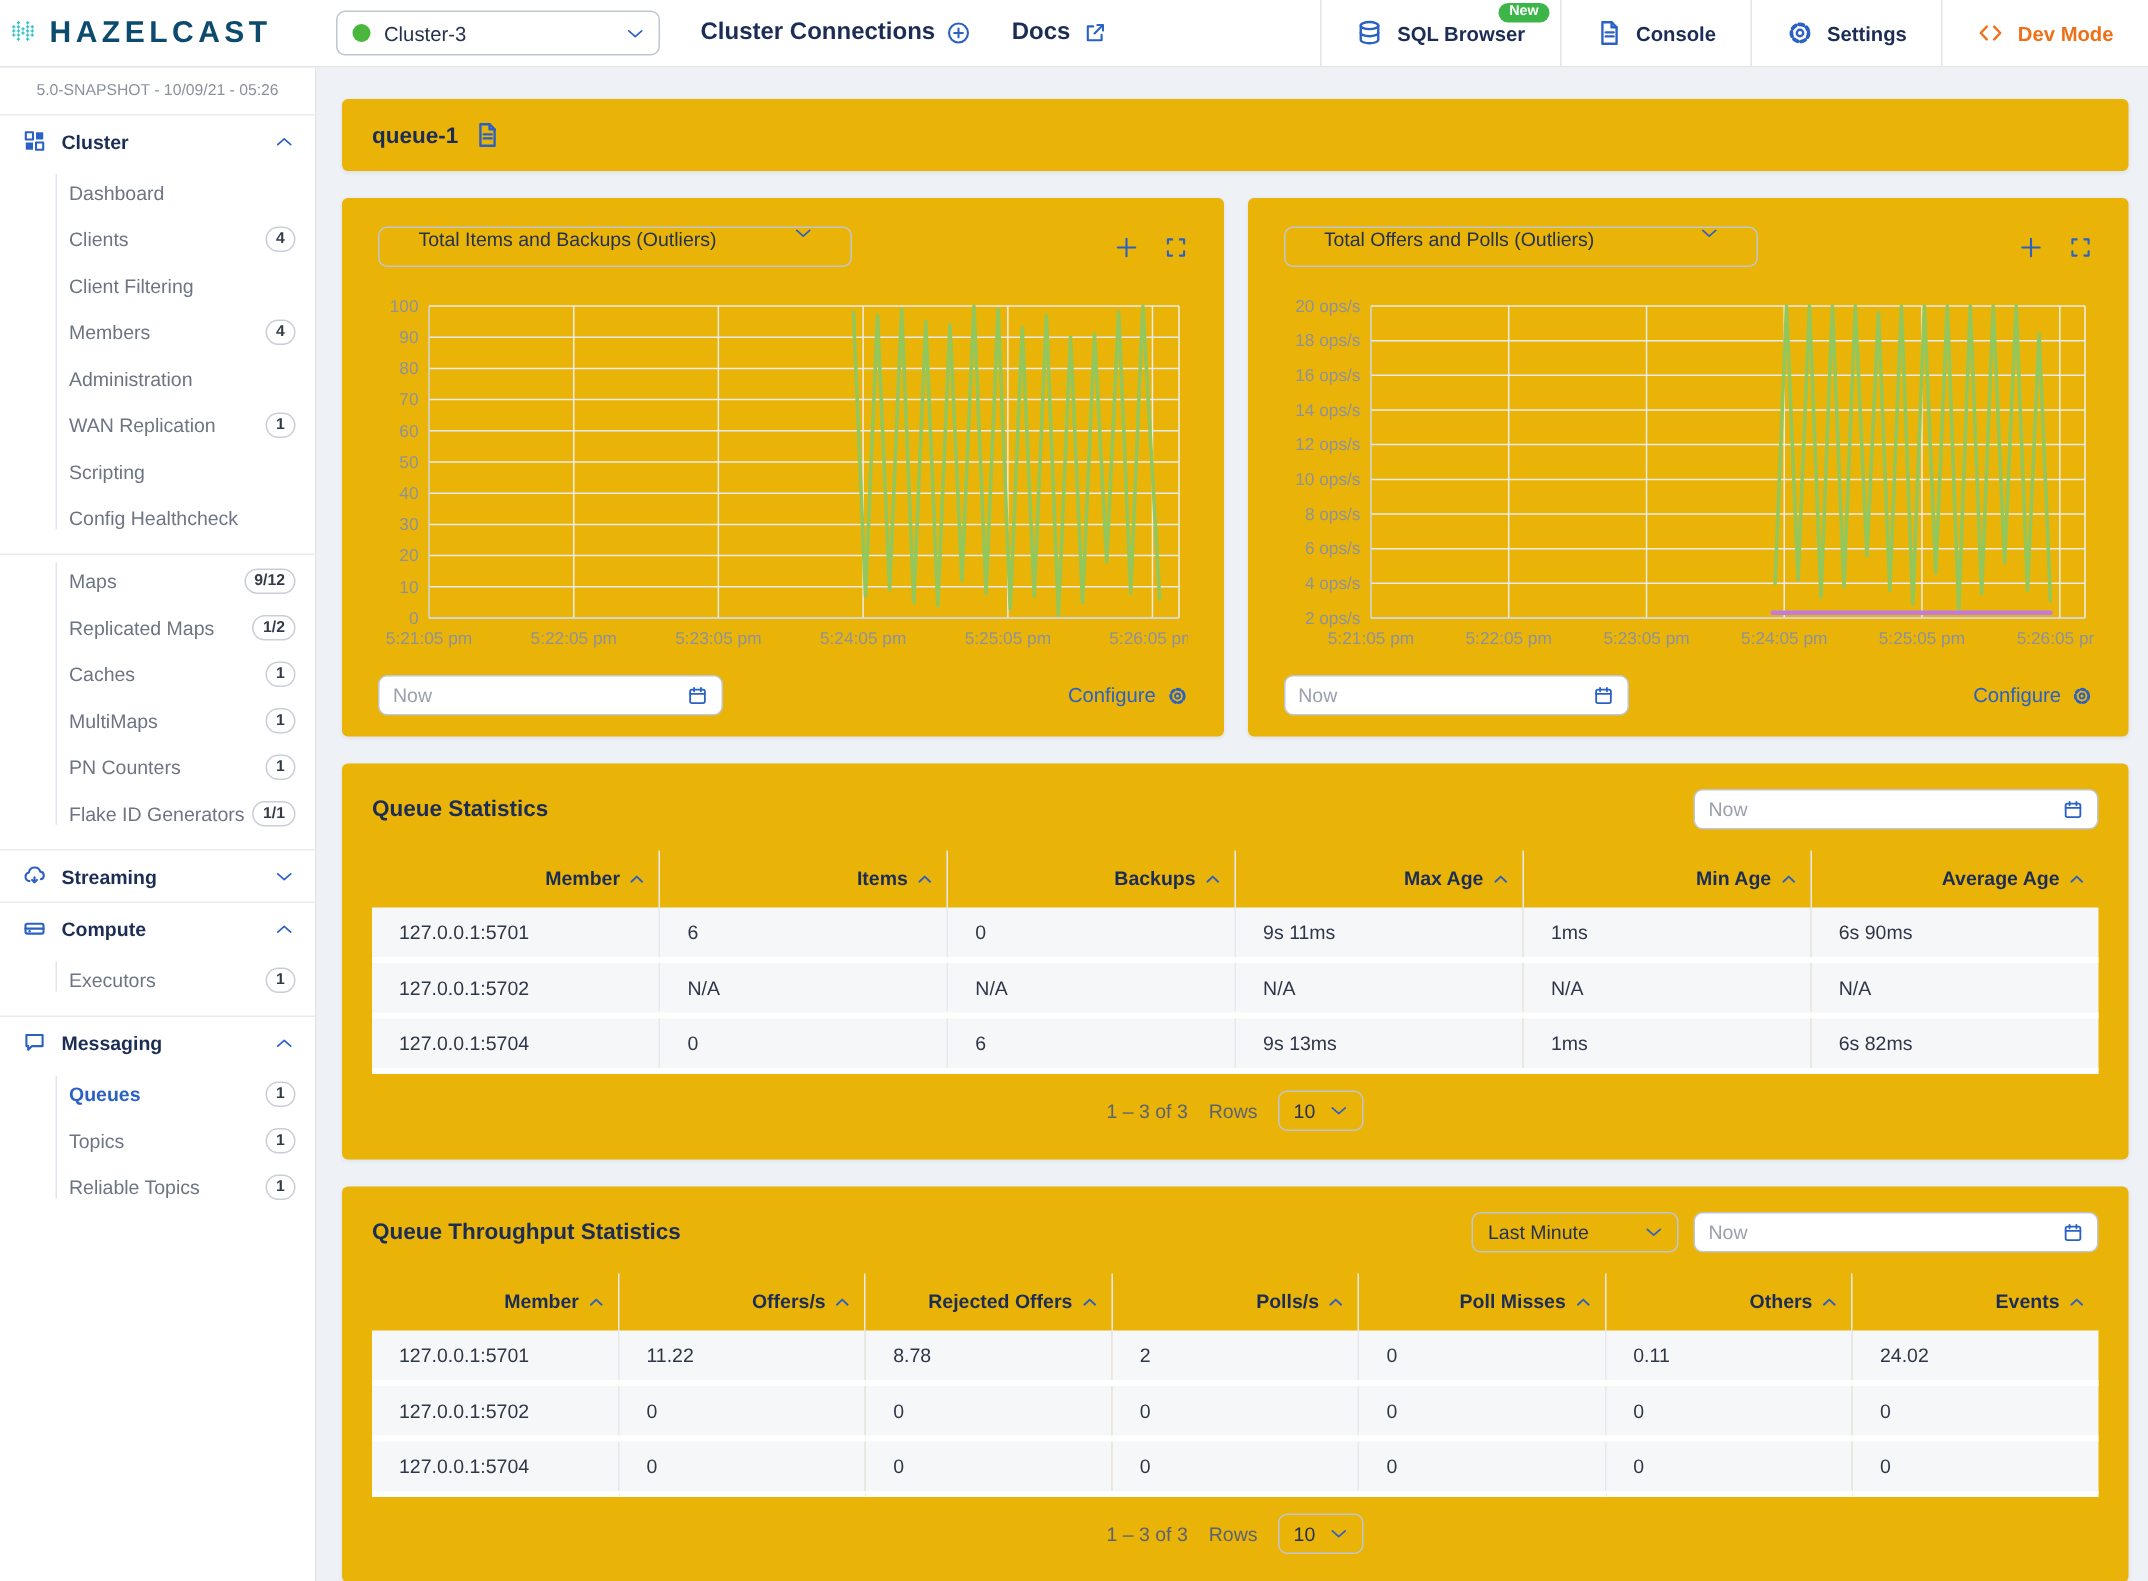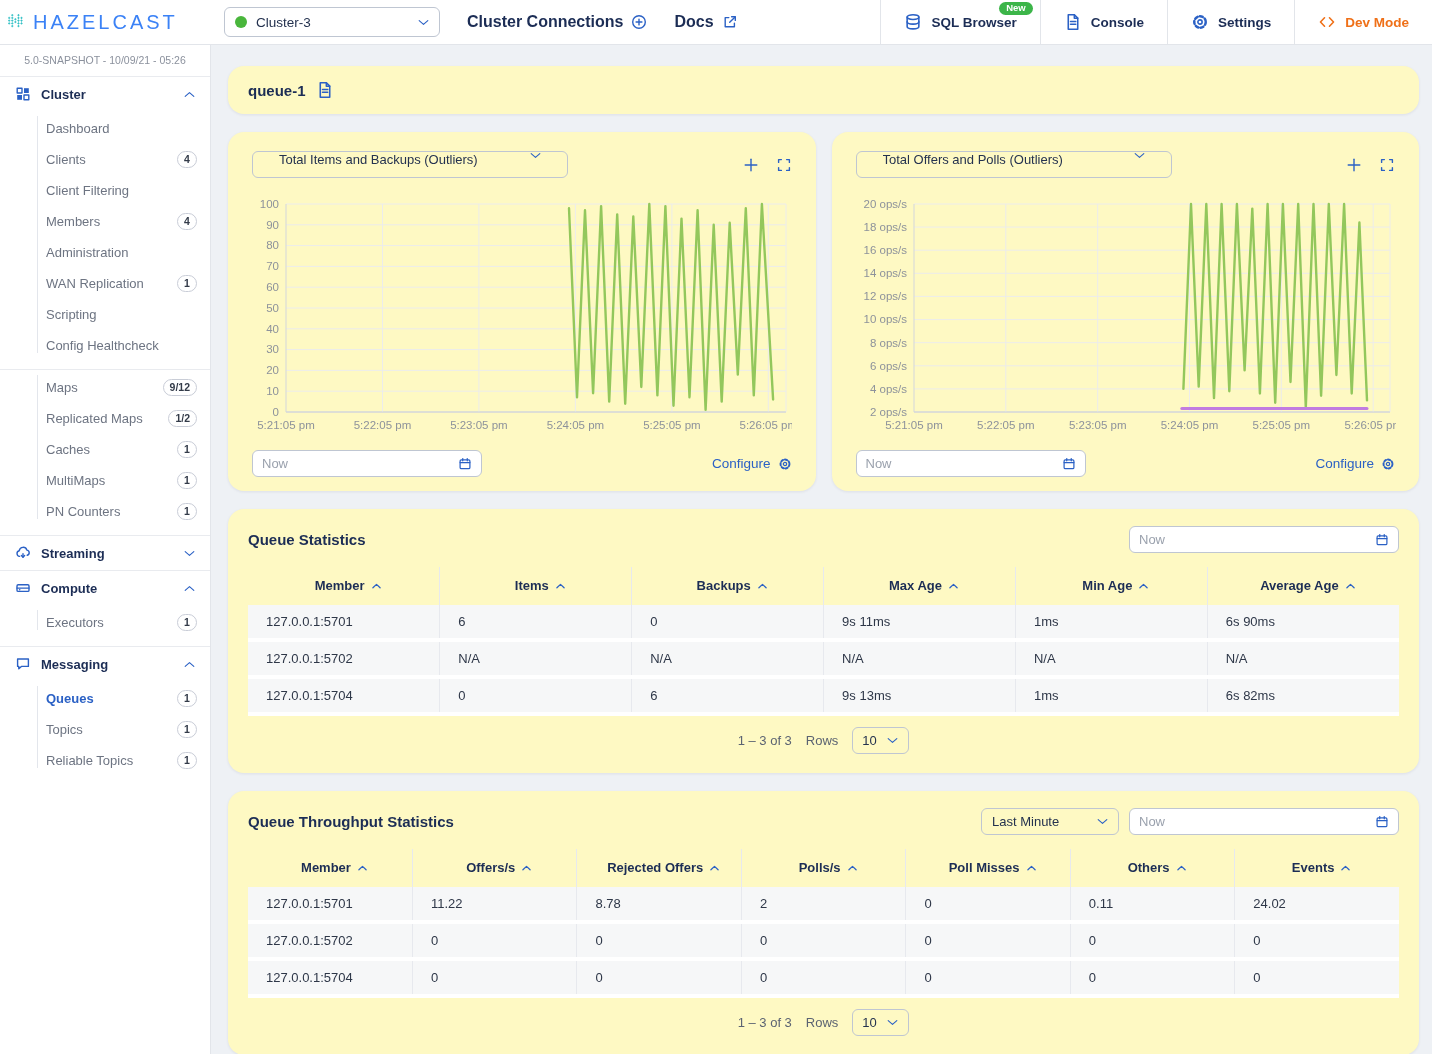--- a/index.html
+++ b/index.html
@@ -12,21 +12,21 @@
   .ic.sm svg{width:14px;height:14px}
   .ic.lg svg{width:18px;height:18px}
   .ic.chev svg{width:11px;height:7px}
   .ic.sort svg{width:9px;height:6px}
   .blue{color:#2b61c5}
   .orange{color:#ef7018}
 
   
   .topbar{height:45px;background:#fff;border-bottom:1px solid #e2e5ea;display:flex;align-items:stretch;position:relative}
   .brand{display:flex;align-items:center;gap:9px;padding:0 14px 0 8px;min-width:224px}
-  .logo-text{font-size:20px;font-weight:400;letter-spacing:3px;color:#3b82f6}
+  .logo-text{font-size:20px;font-weight:700;letter-spacing:3px;color:#0c4a6e}
   .cluster-select{align-self:center;width:216px;height:30px;border:1px solid #bfc6d2;border-radius:6px;background:#fff;display:flex;align-items:center;gap:9px;padding:0 10px;cursor:pointer}
   .status-dot{width:12px;height:12px;border-radius:50%;background:#49b63c;flex:0 0 auto}
   .cluster-select .val{flex:1;font-size:13.5px;color:#24324f}
   .hnav-item{align-self:center;display:flex;align-items:center;gap:8px;margin-left:27px;font-size:16px;font-weight:700;color:#1c2d55;cursor:pointer}
   .topbar .spacer{flex:1}
   .haction{display:flex;align-items:center;gap:9px;padding:0 23px;border-left:1px solid #e2e5ea;font-size:13.5px;font-weight:700;color:#1c2d55;cursor:pointer;position:relative}
   .new-badge{position:absolute;top:2px;right:7px;background:#3cb549;color:#fff;font-size:9.5px;font-weight:700;border-radius:8px;padding:1px 7px 2px;line-height:1.1}
 
   
   .shell{display:flex;height:1009px}
@@ -38,21 +38,21 @@
   .snav-title{flex:1;font-size:13px;font-weight:700;color:#1c2d55}
   .snav-items{position:relative;padding-top:2px}
   .snav-items::before{content:"";position:absolute;left:37px;top:5px;bottom:8px;width:1px;background:#e3e6ec}
   .snav-item{height:31px;display:flex;align-items:center;padding:0 13px 0 46px;color:#6d7482;font-size:13px;cursor:pointer}
   .snav-item .lbl{flex:1;white-space:nowrap}
   .snav-item.active .lbl{color:#2b61c5;font-weight:700}
   .badge{border:1px solid #c9cdd7;background:#fff;border-radius:9px;min-width:20px;text-align:center;padding:1px 6px 2px;font-size:10.5px;font-weight:700;color:#333b49}
 
   
   .main{flex:1;padding:21px 13px 12px 17px;overflow:hidden}
-  .card{background:#fef9c3;border-radius:16px;box-shadow:0 1px 3px rgba(20,30,60,.08)}
+  .card{background:#eab308;border-radius:4px;box-shadow:0 1px 3px rgba(20,30,60,.08)}
   .title-card{padding:15px 20px;display:flex;align-items:center;gap:10px;margin-bottom:18px}
   .page-title{font-size:15px;font-weight:700;color:#1c2d55}
 
   .charts-row{display:flex;gap:16px;margin-bottom:18px}
   .chart-card{flex:1;padding:19px 24px 14px;min-width:0}
   .chart-head{display:flex;align-items:center}
   .metric-select{width:316px;height:27px;border:1px solid #bfc6d2;border-radius:6px;display:flex;align-items:flex-start;padding:0 26px;gap:8px;cursor:pointer}
   .metric-select .val{flex:1;font-size:13px;color:#24324f;white-space:nowrap;overflow:hidden}
   .chart-head .spacer{flex:1}
   .chart-tools{display:flex;align-items:center;gap:17px}
@@ -65,21 +65,21 @@
   .datebox.w230{width:230px}
   .datebox.w270{width:270px}
   .configure{margin-left:auto;display:flex;align-items:center;gap:7px;color:#2b61c5;font-size:13.5px;cursor:pointer;text-decoration:none}
 
   .table-card{padding:17px 20px 10px;margin-bottom:18px}
   .table-head{display:flex;align-items:center;gap:10px}
   .section-title{font-size:15px;font-weight:700;color:#1c2d55;flex:1}
   .period-select{width:138px;height:27px;border:1px solid #bfc6d2;border-radius:6px;display:flex;align-items:center;padding:0 10px;gap:8px;cursor:pointer}
   .period-select .val{flex:1;font-size:13px;color:#24324f}
   .data-table{width:100%;border-collapse:collapse;margin-top:14px}
-  .data-table th{text-align:center;font-size:13px;font-weight:700;color:#1c2d55;padding:11px 10px 12px 18px;white-space:nowrap}
+  .data-table th{text-align:right;font-size:13px;font-weight:700;color:#1c2d55;padding:11px 10px 12px 18px;white-space:nowrap}
   .data-table th + th, .data-table td + td{border-left:1px solid #e7e9ee}
   .data-table th .ic{margin-left:7px;vertical-align:1px;cursor:pointer}
   .data-table td{background:#f6f7f8;border-bottom:4px solid #fff;padding:9px 10px 9px 18px;font-size:13px;color:#2e3748;white-space:nowrap}
   .pagination{display:flex;align-items:center;justify-content:center;gap:14px;padding:11px 0 9px;color:#5b6372;font-size:13px}
   .rows-select{height:27px;min-width:57px;border:1px solid #bfc6d2;border-radius:6px;display:flex;align-items:center;gap:10px;padding:0 9px;cursor:pointer}
   .rows-select .val{color:#24324f}
 </style>
 </head>
 <body>
 
@@ -266,20 +266,24 @@
               <span class="badge">1</span>
             </div>
             <div class="snav-item">
           <span class="lbl">MultiMaps</span>
               <span class="badge">1</span>
             </div>
             <div class="snav-item">
           <span class="lbl">PN Counters</span>
               <span class="badge">1</span>
             </div>
+            <div class="snav-item">
+          <span class="lbl">Flake ID Generators</span>
+              <span class="badge">1/1</span>
+            </div>
           </div>
         </div>
         <div class="snav-section collapsed">
           <div class="snav-head">
       <span class="ic blue">
               <svg viewBox="0 0 16 16" fill="none" stroke="currentColor" stroke-width="1.4" stroke-linecap="round" stroke-linejoin="round">
                 <path d="M4.6 11.4a2.9 2.9 0 0 1-.35-5.7 3.9 3.9 0 0 1 7.6-.6 2.6 2.6 0 0 1 .4 5.1"></path>
                 <polyline points="6.4,10.6 8,12.2 9.6,10.6"></polyline>
                 <line x1="8" y1="12" x2="8" y2="8.8"></line>
               </svg>

